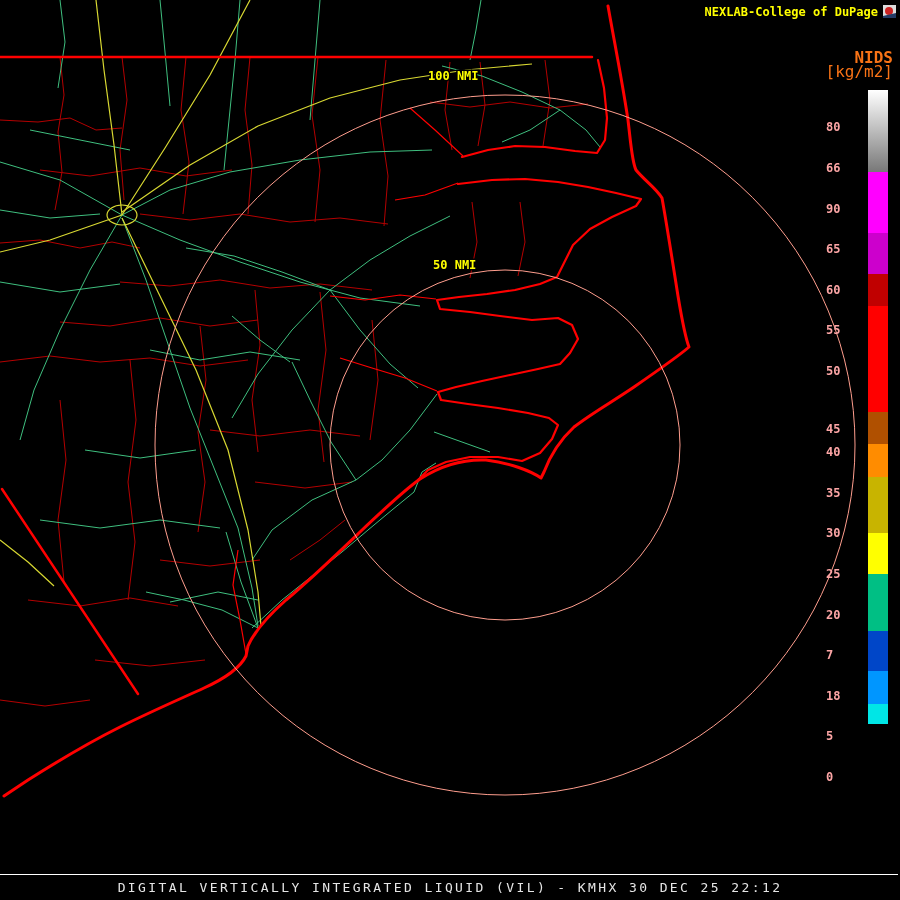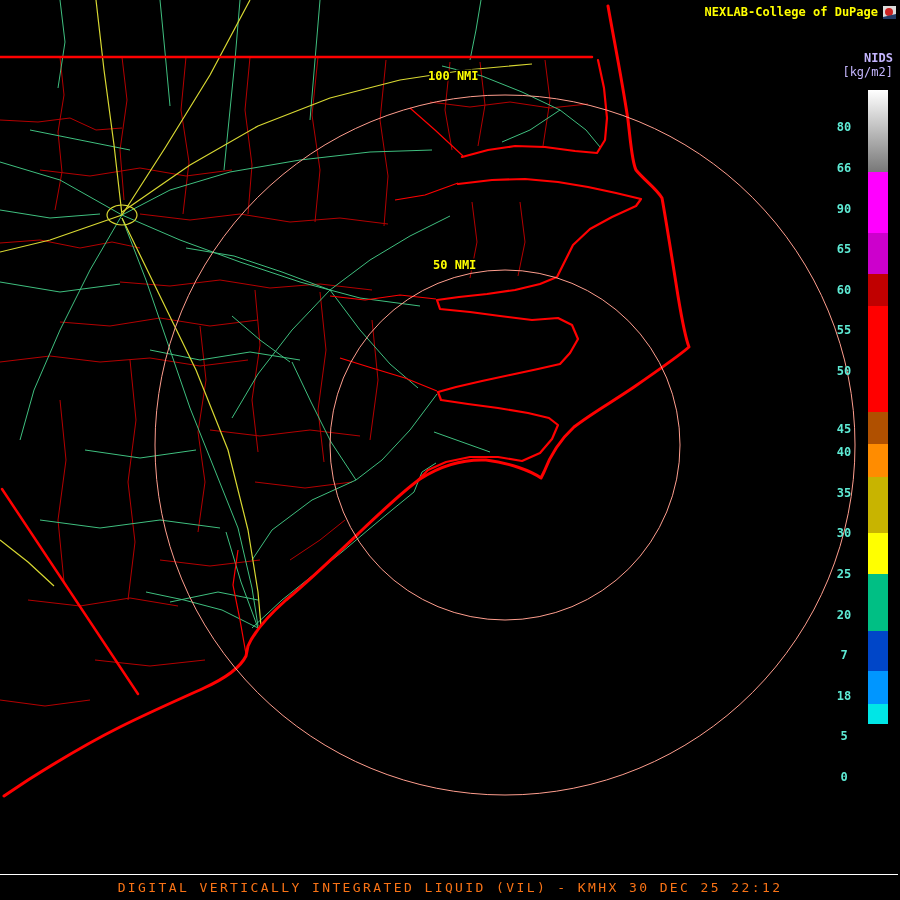--- a/index.html
+++ b/index.html
@@ -6,52 +6,52 @@
   html,body { background:#000; }
   body {
     width:900px; height:900px;
     position:relative; overflow:hidden;
     font-family:"DejaVu Sans Mono", monospace;
   }
   .map-svg { position:absolute; left:0; top:0; }
 
   .header {
     position:absolute; top:5px; right:4px;
-    display:flex; align-items:center; gap:5px;
+    display:flex; align-items:flex-start; gap:5px;
   }
   .header-title {
     color:#ffff00; font-size:12px; font-weight:bold; white-space:nowrap;
   }
   .logo { width:13px; height:13px; display:block; }
 
   .product-block {
     position:absolute; top:51px; right:7px;
-    text-align:right; color:#c4b5fd; font-size:12px; line-height:14px;
+    text-align:right; color:#f97316; font-size:16px; line-height:14px;
   }
   .product-block .product-name { font-weight:bold; }
 
   .colorbar {
     position:absolute; left:868px; top:90px; width:20px; height:700px;
   }
   .cb-seg { position:absolute; left:0; width:100%; }
   .colorbar-ticks {
     position:absolute; left:826px; top:90px; width:36px; height:700px;
   }
   .cb-tick {
-    position:absolute; right:0; width:100%; text-align:center;
-    color:#5eead4; font-size:12px; font-weight:bold; line-height:16px;
+    position:absolute; right:0; width:100%; text-align:left;
+    color:#fca5a5; font-size:12px; font-weight:bold; line-height:16px;
   }
 
   .footer-rule {
     position:absolute; top:874px; left:0; width:898px; height:1px;
     background:#ffffff;
   }
   .footer-caption {
     position:absolute; top:880px; left:0; width:900px;
-    text-align:center; color:#f97316; font-size:13px;
+    text-align:center; color:#e5e5e5; font-size:13px;
     letter-spacing:2.4px; white-space:nowrap;
   }
 </style>
 </head>
 <body>
 
 <svg class="map-svg" width="900" height="872" viewBox="0 0 900 872">
 
   <g stroke="#b40000" stroke-width="1" fill="none">
     <path d="M0,120 L38,122 70,118 96,130 122,128"></path>

